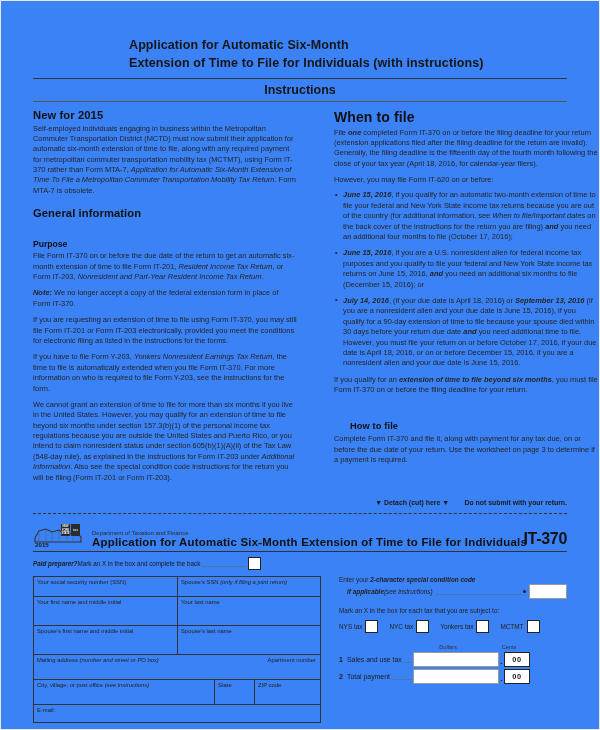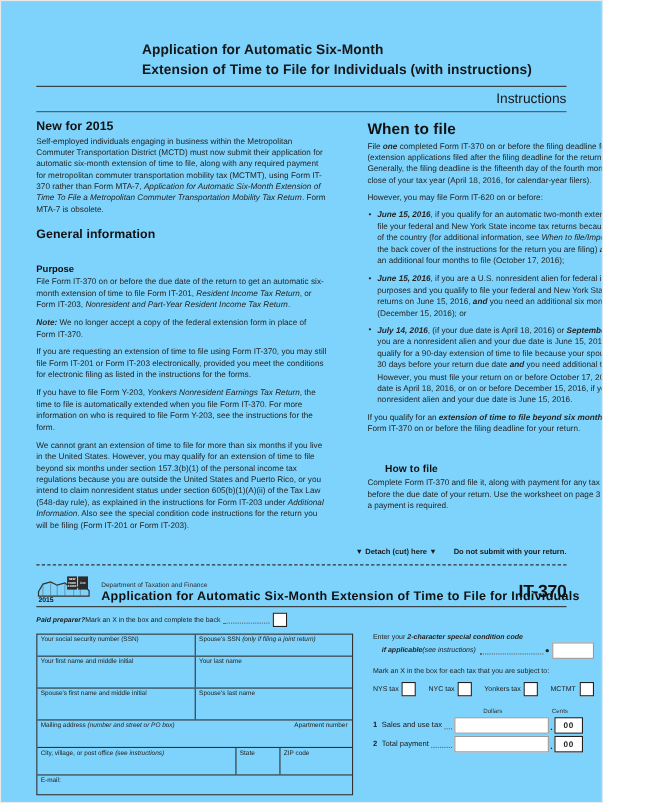--- a/index.html
+++ b/index.html
@@ -6,23 +6,23 @@
     margin: 0;
     padding: 0;
     background: #ffffff;
   }
   body {
     font-family: "Liberation Sans", sans-serif;
     color: #1a1a1a;
   }
   #page {
     position: relative;
-    width: 548px;
+    width: 600px;
     height: 730px;
-    background: #7dd3fc;
+    background: #3b82f6;
     overflow: hidden;
     box-sizing: border-box;
     border: 1px solid #e8e8e8;
   }
 
   
   .title-block {
     padding: 36px 0 0 0;
     margin: 0 32px;
   }
@@ -32,23 +32,23 @@
     line-height: 1.42;
     letter-spacing: 0.1px;
     padding-left: 96px;
     color: #161616;
   }
   .title-rule {
     border-top: 1.6px solid #333;
     margin: 5px 0 0 0;
   }
   .instructions-head {
-    text-align: right;
+    text-align: center;
     font-size: 12.5px;
-    font-weight: normal;
+    font-weight: bold;
     padding: 4px 0 2px 0;
     color: #161616;
   }
   .instructions-rule {
     border-top: 1.1px solid #555;
     margin: 2px 0 0 0;
   }
 
   
   .columns {

